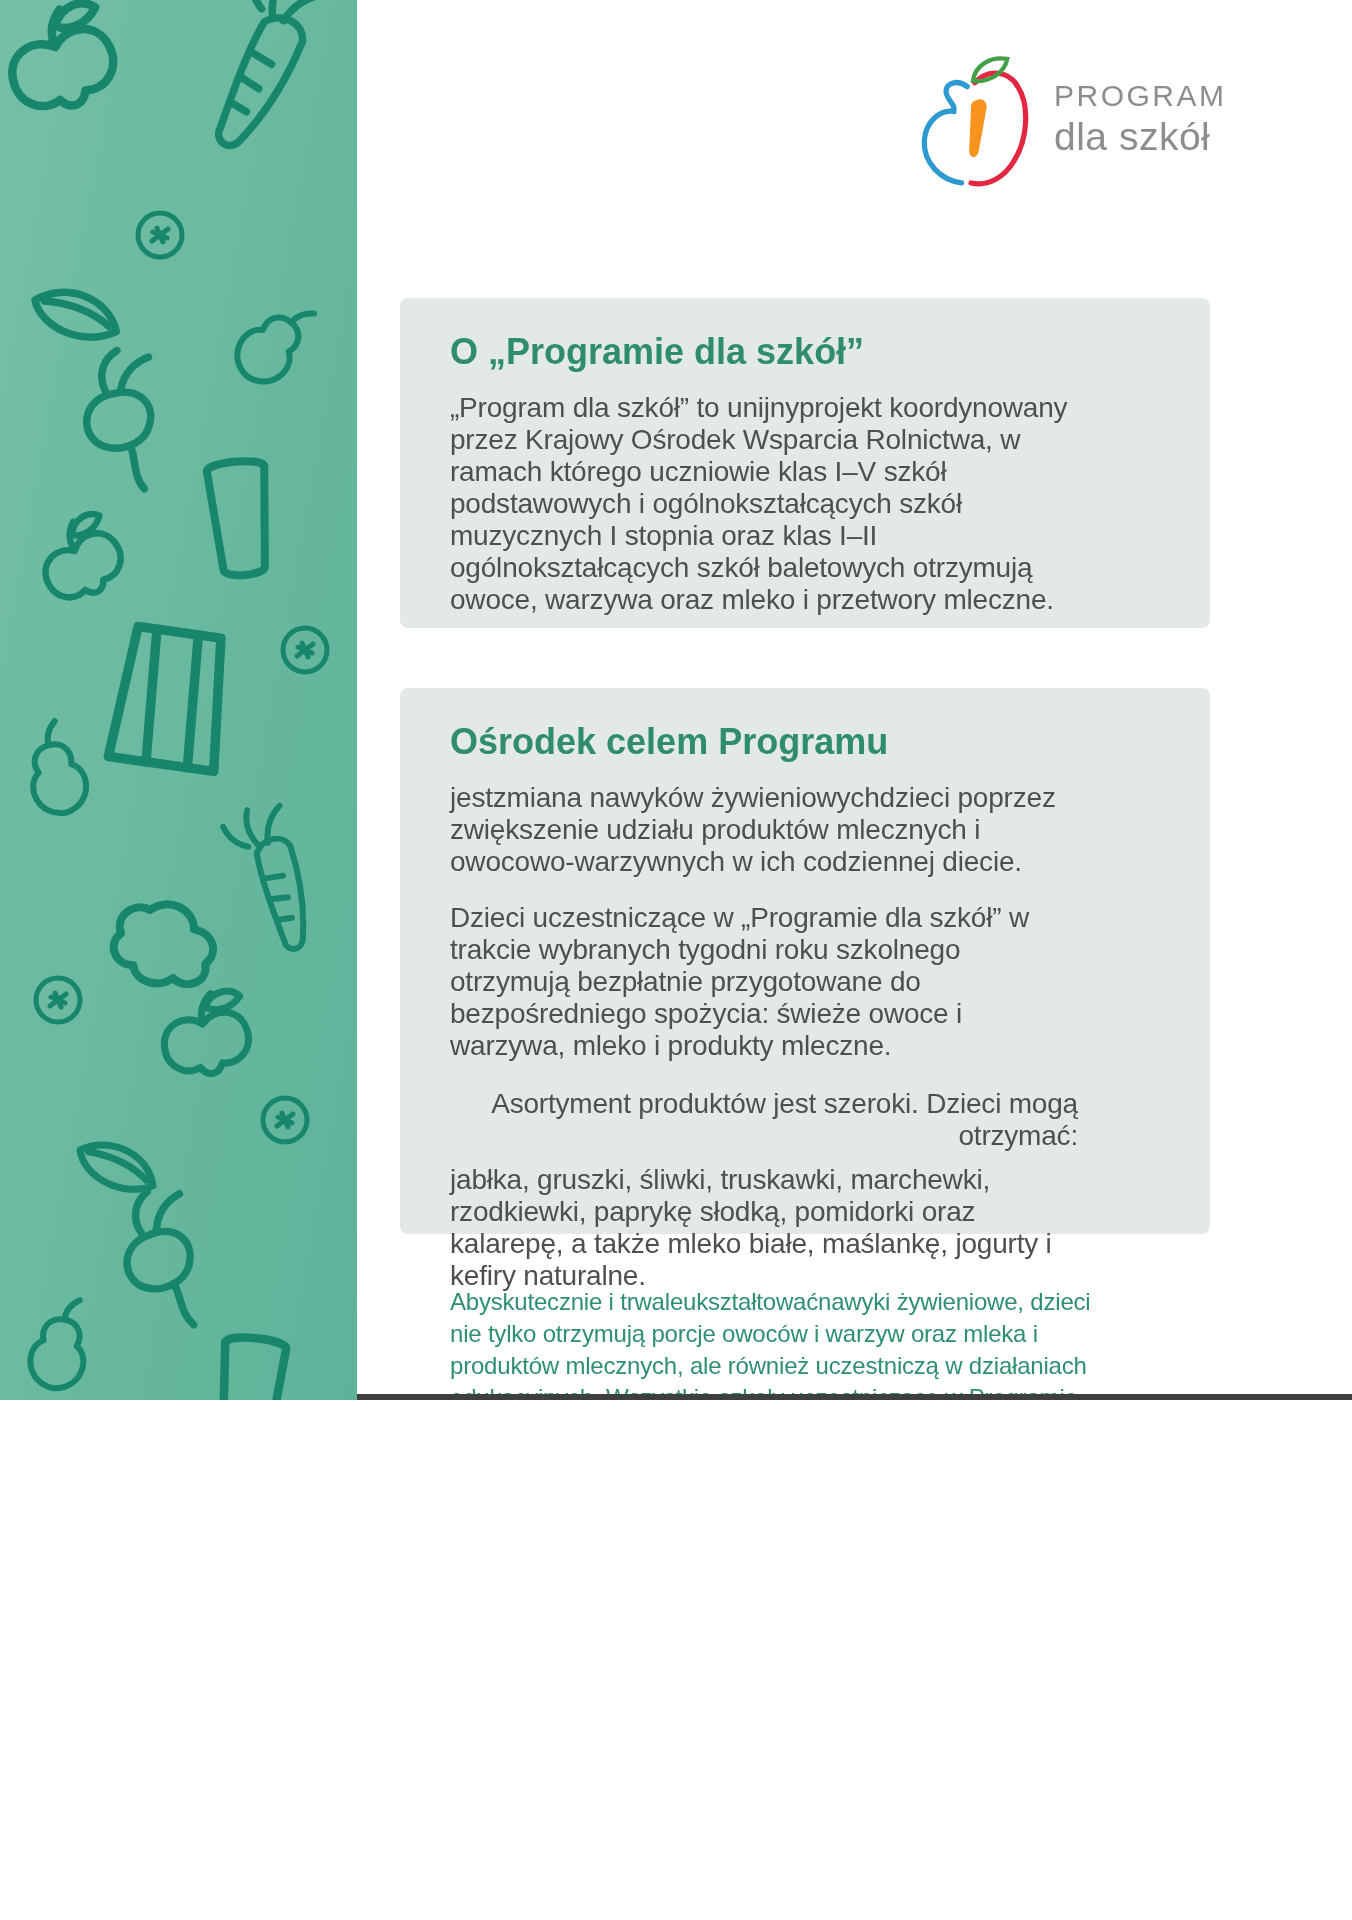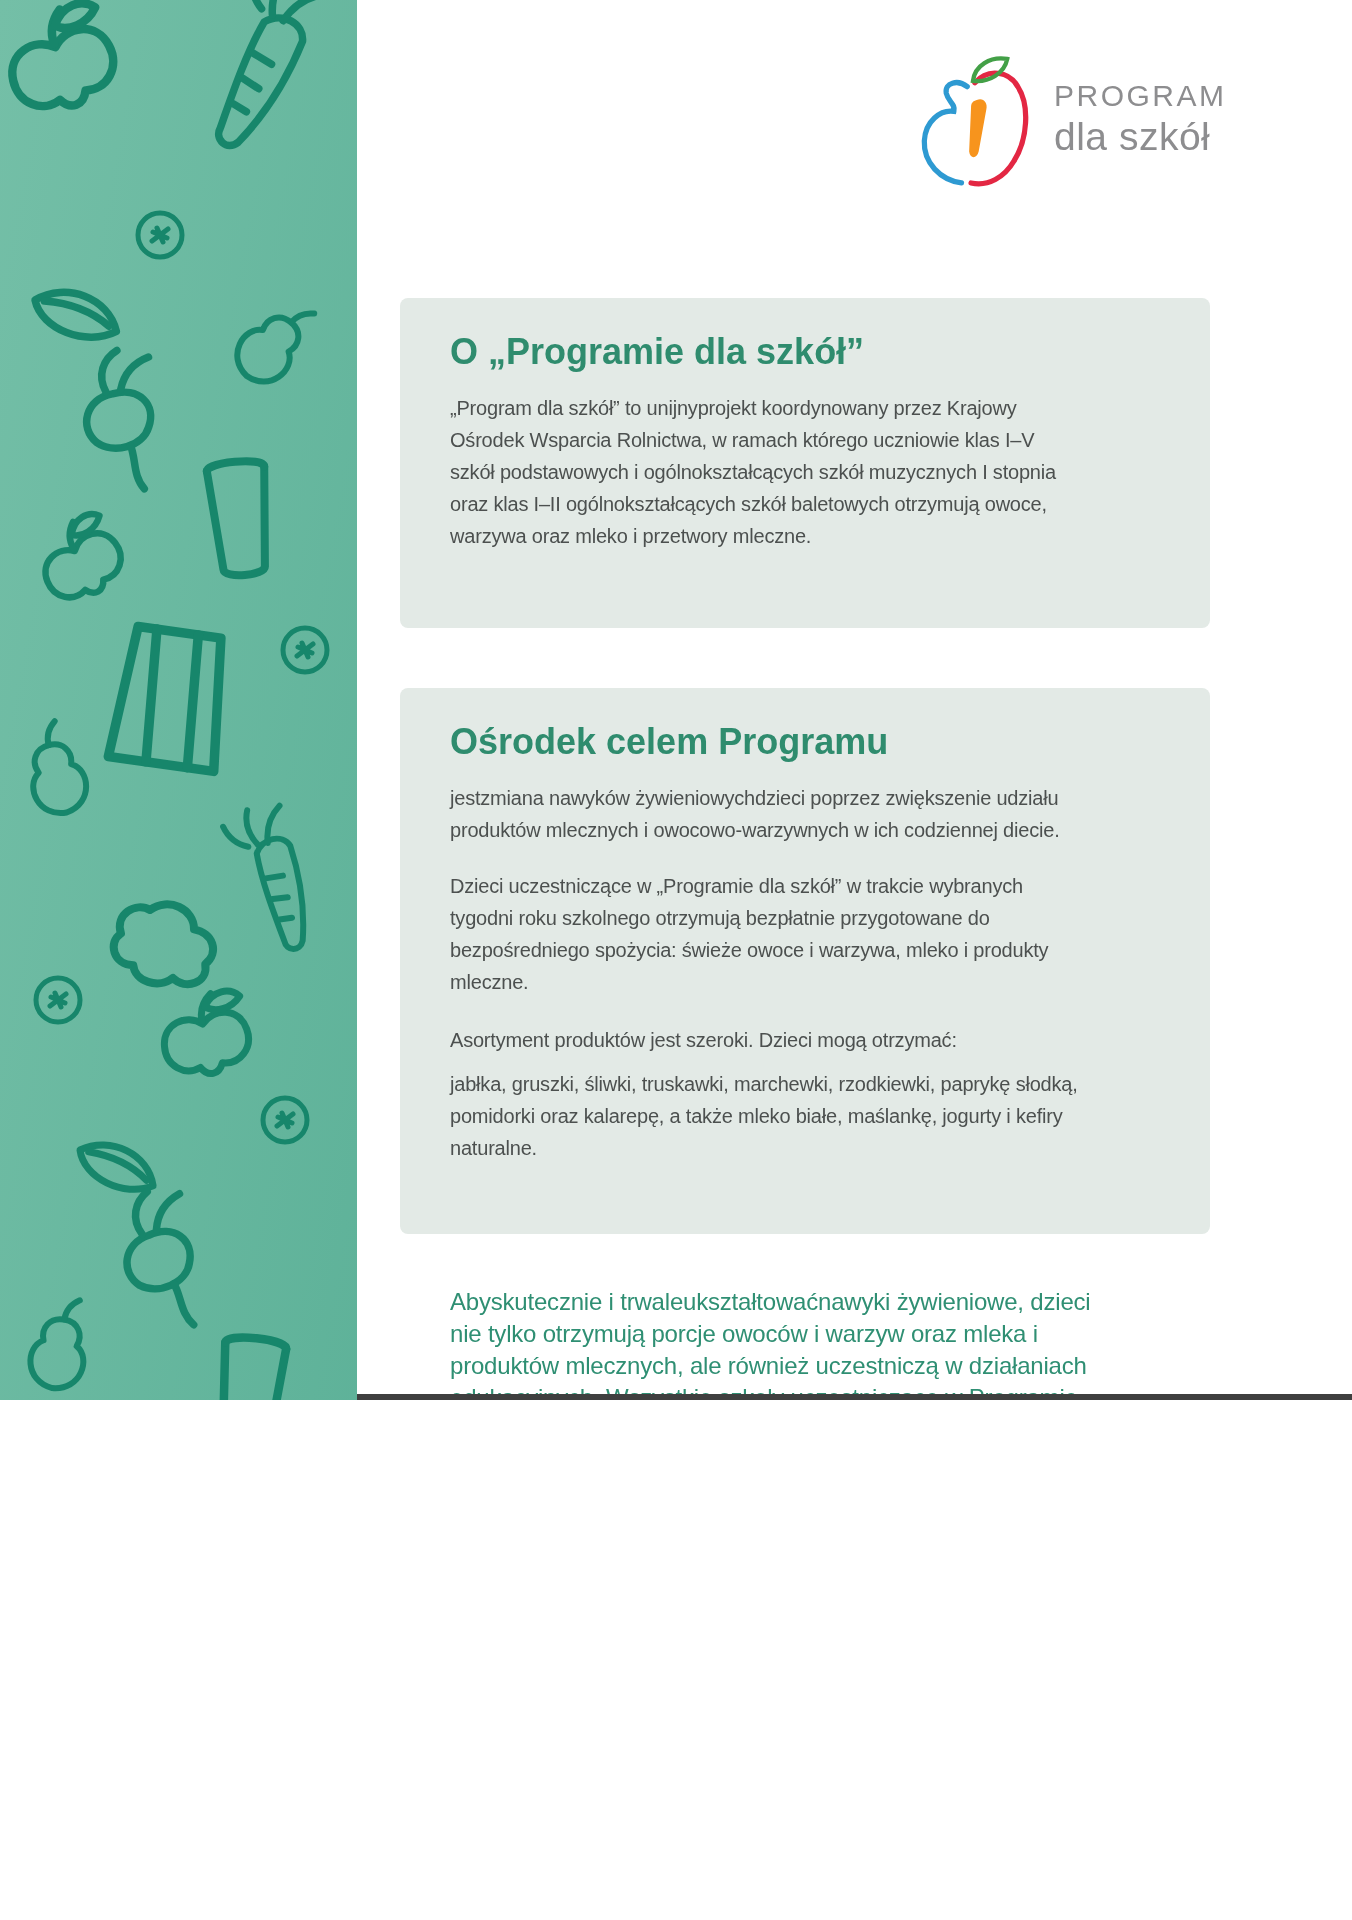--- a/index.html
+++ b/index.html
@@ -20,24 +20,24 @@
   .logo-line2{font-size:39px;letter-spacing:0.5px;color:#8d8d8f;line-height:48px;}
   
   .card{
     position:absolute;left:400px;width:810px;
     background:#e3eae6;border-radius:8px;
     box-sizing:border-box;padding:34px 50px;
   }
   .card1{top:298px;height:330px;}
   .card2{top:688px;height:546px;}
   .card h2{margin:0 0 20px 0;font-size:36px;line-height:40px;font-weight:bold;color:#2f8c6e;}
-  .card p{margin:0;font-size:20px;line-height:32px;color:#4c504f;max-width:628px;letter-spacing:-0.2px;}
+  .card p{margin:0;font-size:28px;line-height:32px;color:#4c504f;max-width:628px;letter-spacing:-0.2px;}
   .goal-p1{margin-top:2px !important;}
   .goal-p2{margin-top:24px !important;}
-  .goal-p3{margin-top:26px !important;}
+  .goal-p3{margin-top:26px !important;text-align:right;}
   .goal-p4{margin-top:12px !important;}
   
   .section3{position:absolute;left:450px;top:1286px;width:650px;}
   .section3 h2{margin:0 0 10px 0;font-size:36px;line-height:42px;font-weight:bold;color:#58ae94;}
   .section3 p{margin:0;font-size:24px;line-height:32px;color:#2f8f73;max-width:650px;letter-spacing:-0.2px;}
   
   .ghost{position:absolute;font-size:24px;line-height:32px;color:#2f8f73;letter-spacing:-0.2px;white-space:nowrap;}
   .g0{left:897px;top:1412px;} .g1{left:897px;top:1495px;} .g2{left:897px;top:1529px;}
   .g3{left:897px;top:1564px;} .g4{left:900px;top:1598px;} .g5{left:897px;top:1632px;}
   .g6{left:897px;top:1666px;} .g7{left:903px;top:1701px;}

